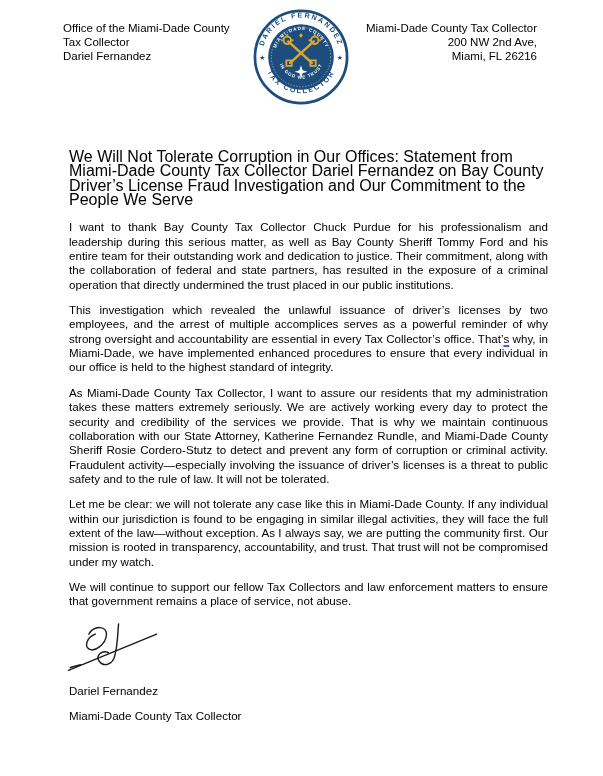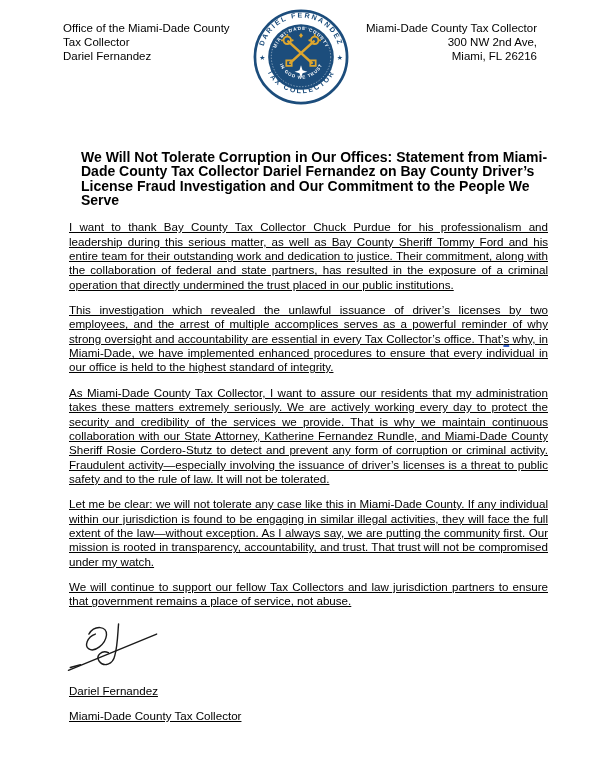--- a/index.html
+++ b/index.html
@@ -11,27 +11,26 @@
   
   .h-left  { position:absolute; left:63px;  top:21px; font-size:11.5px; line-height:14px; }
   .h-right { position:absolute; right:66px; top:21px; font-size:11.5px; line-height:14px; text-align:right; }
   .seal    { position:absolute; left:252px; top:8px; width:98px; height:98px; }
   .seal svg { display:block; }
   .seal text { font-family:"Liberation Sans","DejaVu Sans",sans-serif; font-weight:bold; }
 
   
   .content { position:absolute; left:69px; top:150px; width:479px; }
   .title {
-    font-size:14px; line-height:14.35px; font-weight:bold;
-    margin:0 0 13px 12px;
+    font-size:16px; line-height:14.35px; font-weight:normal;
+    margin:0 0 13px 0;
   }
   .content p {
     font-size:11.6px; line-height:14.35px; text-align:justify;
     margin:0 0 11px 0;
-    text-decoration:underline;
   }
   .blue-u {
     text-decoration:underline;
     text-decoration-thickness:1.5px;
     text-underline-offset:2px;
   }
   .signature { width:94px; height:52px; margin:2px 0 6px -3px; }
   .sig-name  { text-align:left !important; margin:0 0 11px 0 !important; }
   .sig-title { text-align:left !important; margin:0 !important; }
 </style>
@@ -92,36 +91,36 @@
         <path d="M 40.5,53.5 h -5.5 v 5.5 h 5.5 z" stroke-width="1.8"></path>
         <path d="M 50,25.5 l 2,2.5 -2,2.5 -2,-2.5 z" stroke="none" fill="#dda62f"></path>
       </g>
 
       <path fill="#ffffff" d="M 50,58.5 L 51.6,63.4 L 56.5,65 L 51.6,66.6 L 50,71.5 L 48.4,66.6 L 43.5,65 L 48.4,63.4 Z"></path>
     </svg>
   </div>
 
   <div class="h-right">
     <div>Miami-Dade County Tax Collector</div>
-    <div>300 NW 2nd Ave,</div>
+    <div>200 NW 2nd Ave,</div>
     <div>Miami, FL 26216</div>
   </div>
 
   <div class="content">
     <h1 class="title">We Will Not Tolerate Corruption in Our Offices: Statement from Miami-Dade County Tax Collector Dariel Fernandez on Bay County Driver’s License Fraud Investigation and Our Commitment to the People We Serve</h1>
 
     <p>I want to thank Bay County Tax Collector Chuck Purdue for his professionalism and leadership during this serious matter, as well as Bay County Sheriff Tommy Ford and his entire team for their outstanding work and dedication to justice. Their commitment, along with the collaboration of federal and state partners, has resulted in the exposure of a criminal operation that directly undermined the trust placed in our public institutions.</p>
 
     <p><span>This investigation which revealed the unlawful issuance of driver’s licenses by two employees, and the arrest of multiple accomplices serves as a powerful reminder of why strong oversight and accountability are essential in every Tax Collector’s office. That’</span><span class="blue-u" style="text-decoration-color:#3a64cc">s</span><span> why, in Miami-Dade, we have implemented enhanced procedures to ensure that every individual in our office is held to the highest standard of integrity.</span></p>
 
     <p>As Miami-Dade County Tax Collector, I want to assure our residents that my administration takes these matters extremely seriously. We are actively working every day to protect the security and credibility of the services we provide. That is why we maintain continuous collaboration with our State Attorney, Katherine Fernandez Rundle, and Miami-Dade County Sheriff Rosie Cordero-Stutz to detect and prevent any form of corruption or criminal activity. Fraudulent activity—especially involving the issuance of driver’s licenses is a threat to public safety and to the rule of law. It will not be tolerated.</p>
 
     <p>Let me be clear: we will not tolerate any case like this in Miami-Dade County. If any individual within our jurisdiction is found to be engaging in similar illegal activities, they will face the full extent of the law—without exception. As I always say, we are putting the community first. Our mission is rooted in transparency, accountability, and trust. That trust will not be compromised under my watch.</p>
 
-    <p>We will continue to support our fellow Tax Collectors and law jurisdiction partners to ensure that government remains a place of service, not abuse.</p>
+    <p>We will continue to support our fellow Tax Collectors and law enforcement matters to ensure that government remains a place of service, not abuse.</p>
 
     
     <svg class="signature" viewBox="0 0 100 56">
       <g fill="none" stroke="#1a1a1a" stroke-width="1.5" stroke-linecap="round">
         <path d="M 24,13 C 30,3 44,4 43,14 C 42,24 30,33 24,29 C 19,26 22,16 31,13"></path>
         <path d="M 56,2 C 55,13 55,25 52,36 C 50,46 40,49 35,42 C 31,36 38,30 45,33"></path>
         <path d="M 2,52 L 97,13"></path>
         <path d="M 4,49 L 15,46"></path>
       </g>
     </svg>

